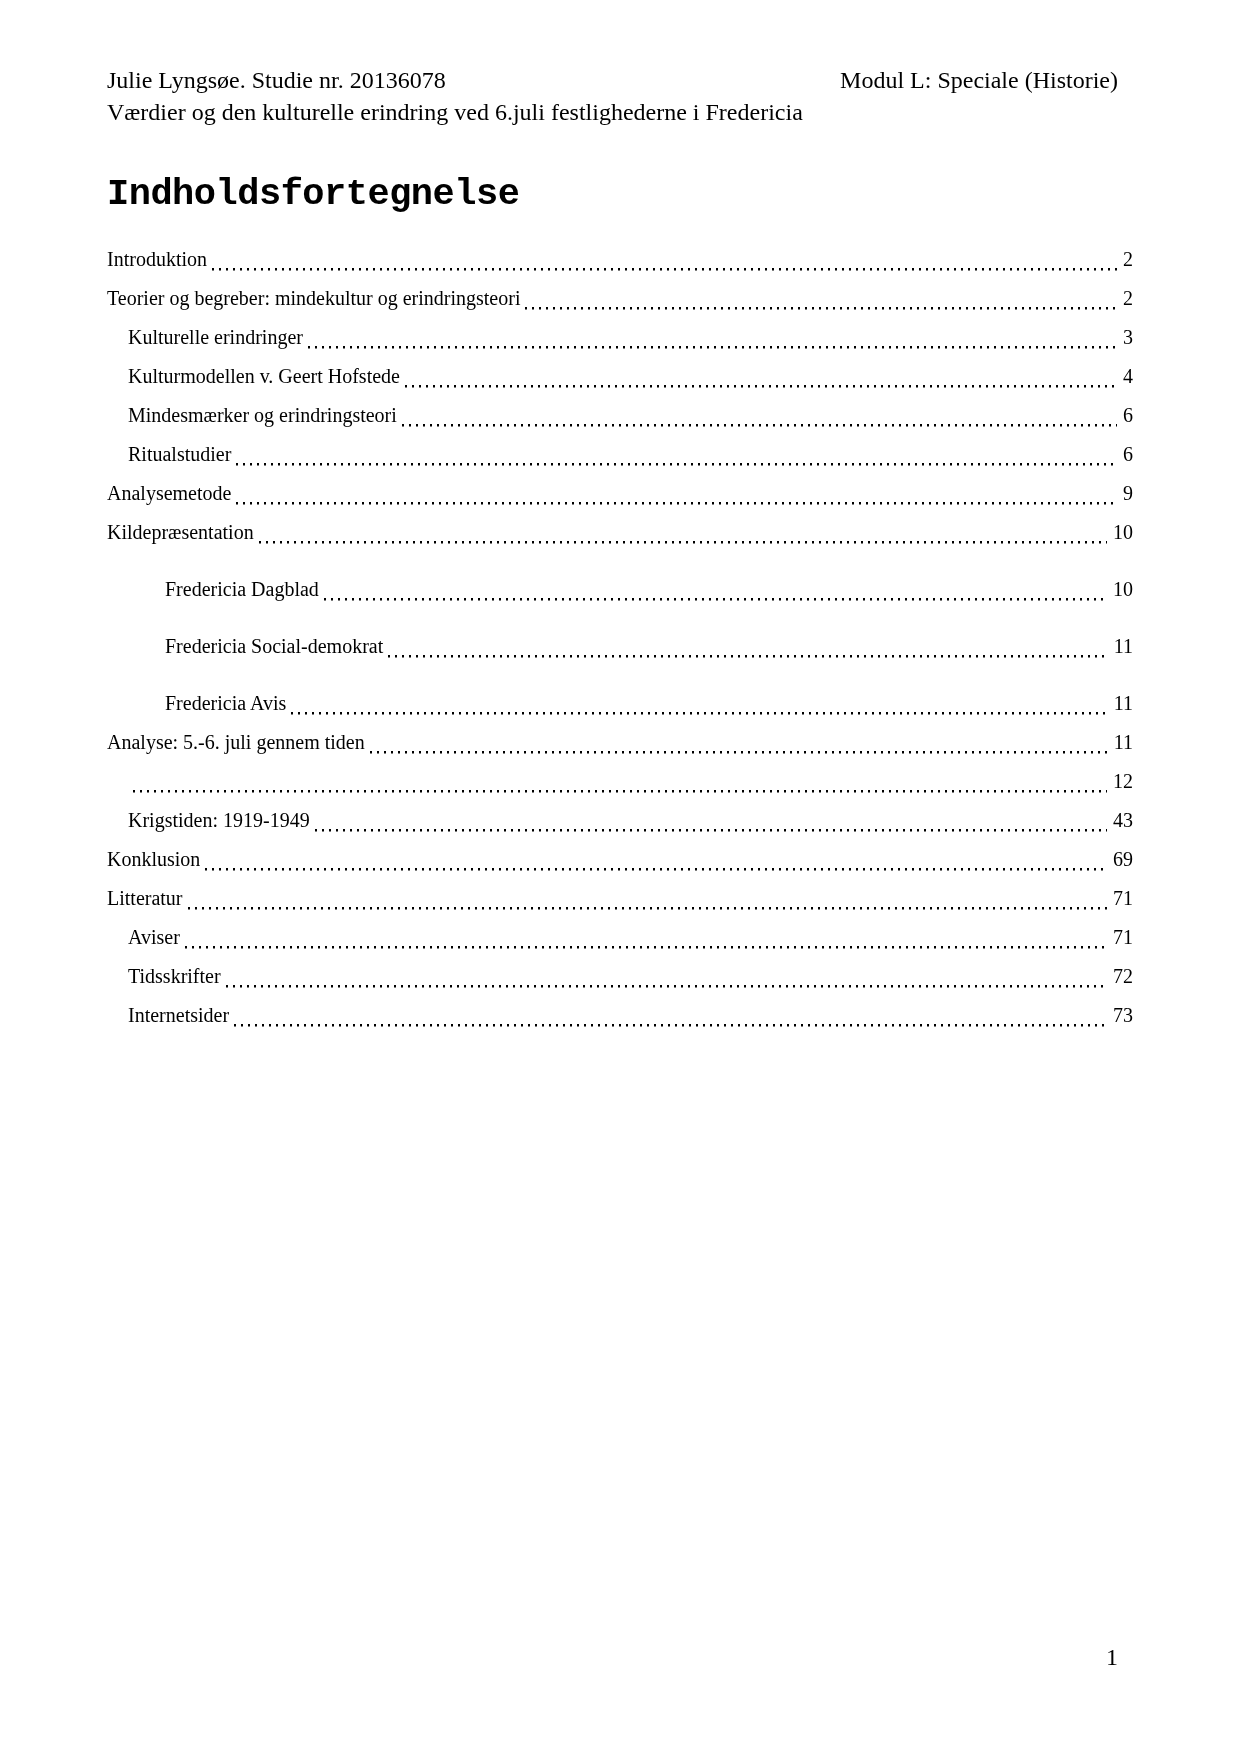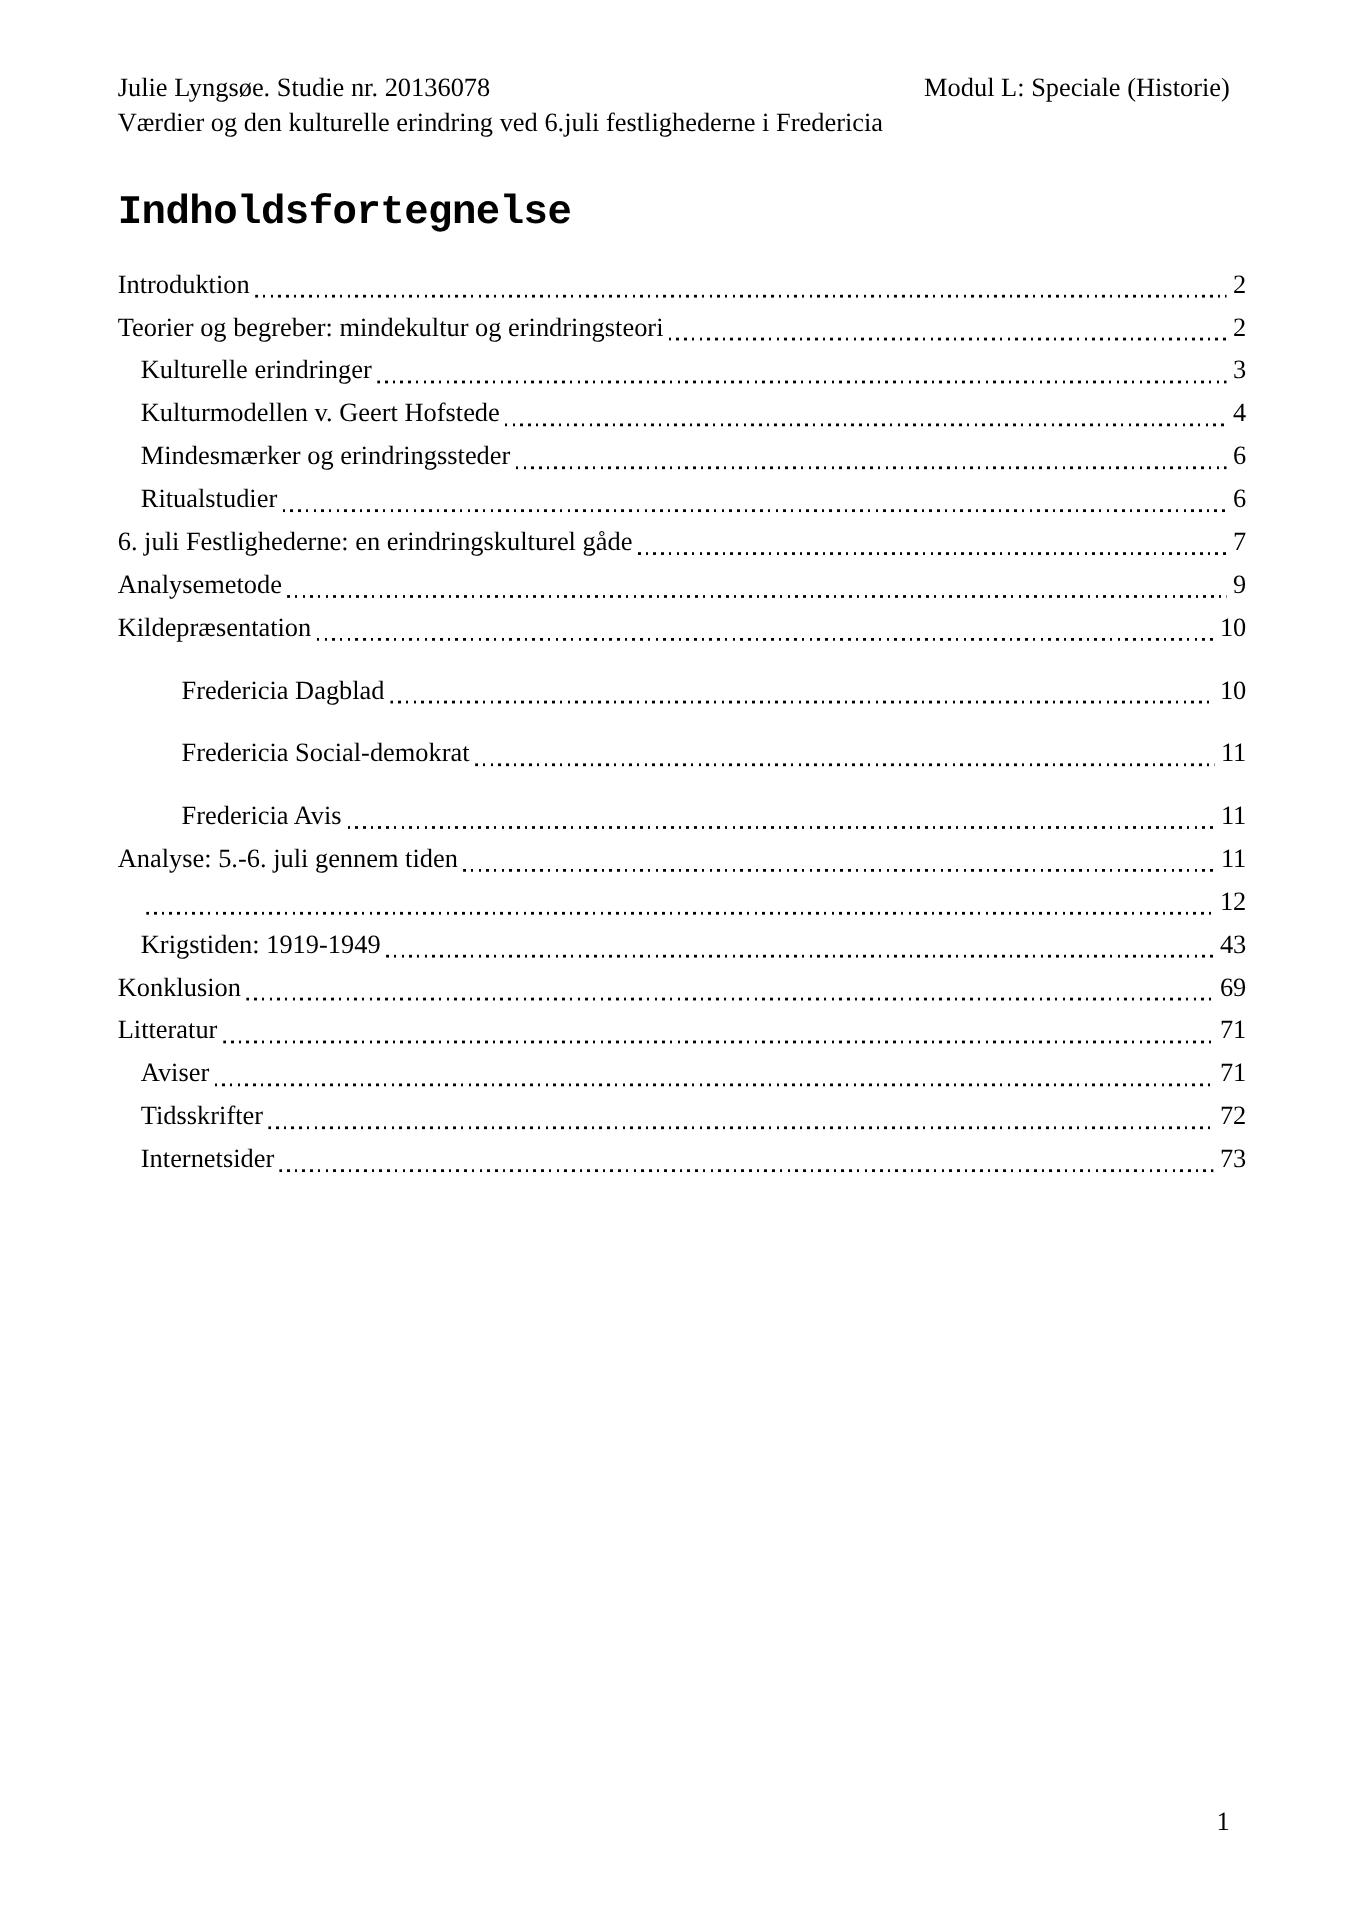--- a/index.html
+++ b/index.html
@@ -34,21 +34,21 @@
   .toc-title {
     font-family: Liberation Mono, monospace;
     font-weight: bold;
     font-size: 37px;
     line-height: 44px;
     letter-spacing: -0.5px;
     margin: 44px 0 24px 0;
   }
   
   .toc {
-    font-size: 24px;
+    font-size: 20px;
   }
   .toc-row {
     display: flex;
     align-items: baseline;
     line-height: 39px;
     cursor: pointer;
   }
   .toc-row.level-0 { padding-left: 0; }
   .toc-row.level-1 { padding-left: 21px; text-align: center; }
   .toc-row.level-2 { padding-left: 58px; margin-top: 18px; }
@@ -115,36 +115,31 @@
       <span class="toc-page">3</span>
     </div>
 
     <div class="toc-row level-1">
       <span class="toc-label">Kulturmodellen v. Geert Hofstede</span>
       <span class="leader"></span>
       <span class="toc-page">4</span>
     </div>
 
     <div class="toc-row level-1">
-      <span class="toc-label">Mindesmærker og erindringssteder</span>
+      <span class="toc-label">Mindesmærker og erindringsteori</span>
       <span class="leader"></span>
       <span class="toc-page">6</span>
     </div>
 
     <div class="toc-row level-1">
       <span class="toc-label">Ritualstudier</span>
       <span class="leader"></span>
       <span class="toc-page">6</span>
     </div>
 
-    <div class="toc-row level-0">
-      <span class="toc-label">6. juli Festlighederne: en erindringskulturel gåde</span>
-      <span class="leader"></span>
-      <span class="toc-page">7</span>
-    </div>
 
     <div class="toc-row level-0">
       <span class="toc-label">Analysemetode</span>
       <span class="leader"></span>
       <span class="toc-page">9</span>
     </div>
 
     <div class="toc-row level-0">
       <span class="toc-label">Kildepræsentation</span>
       <span class="leader"></span>

